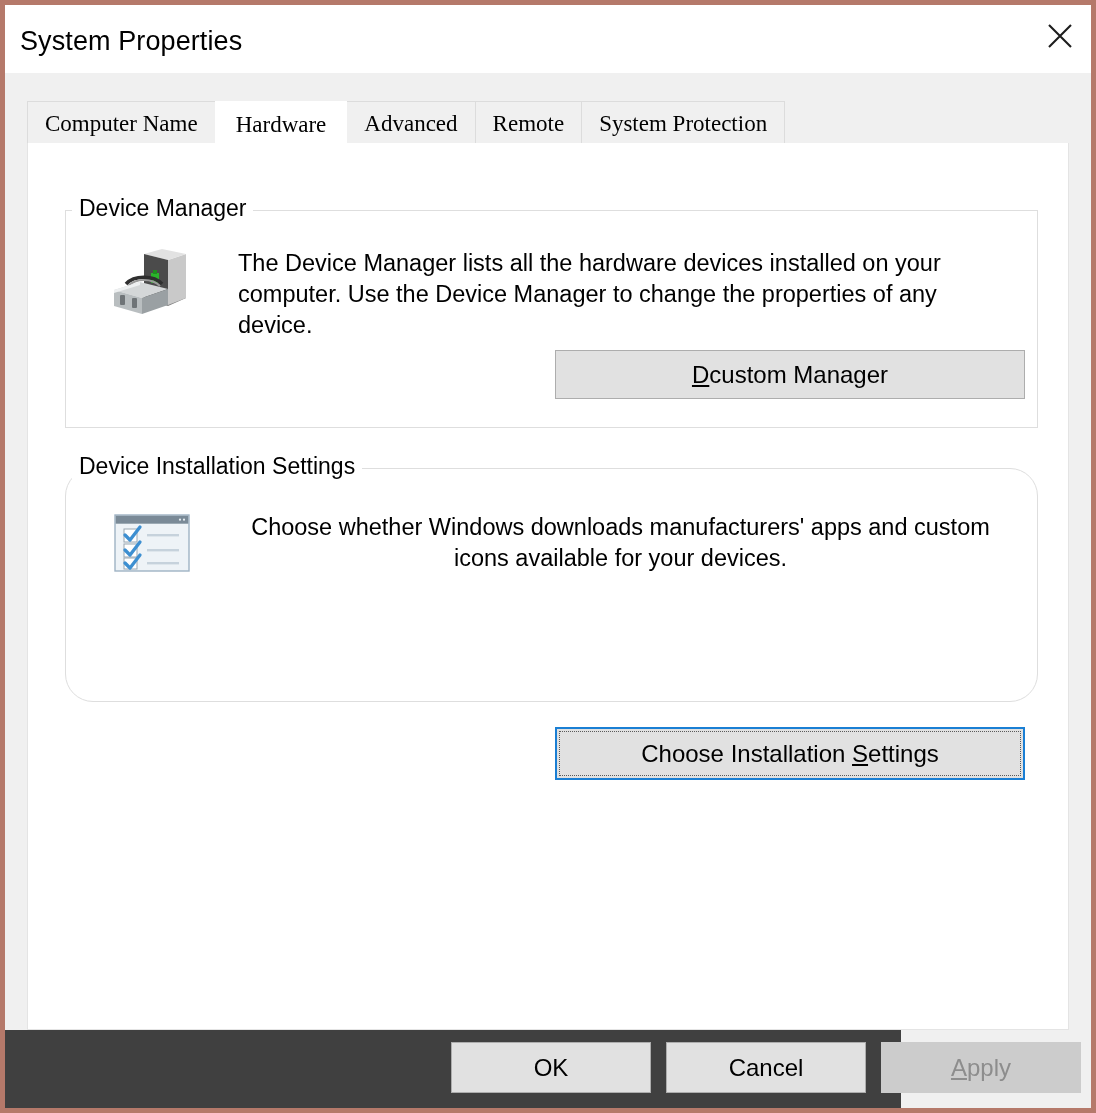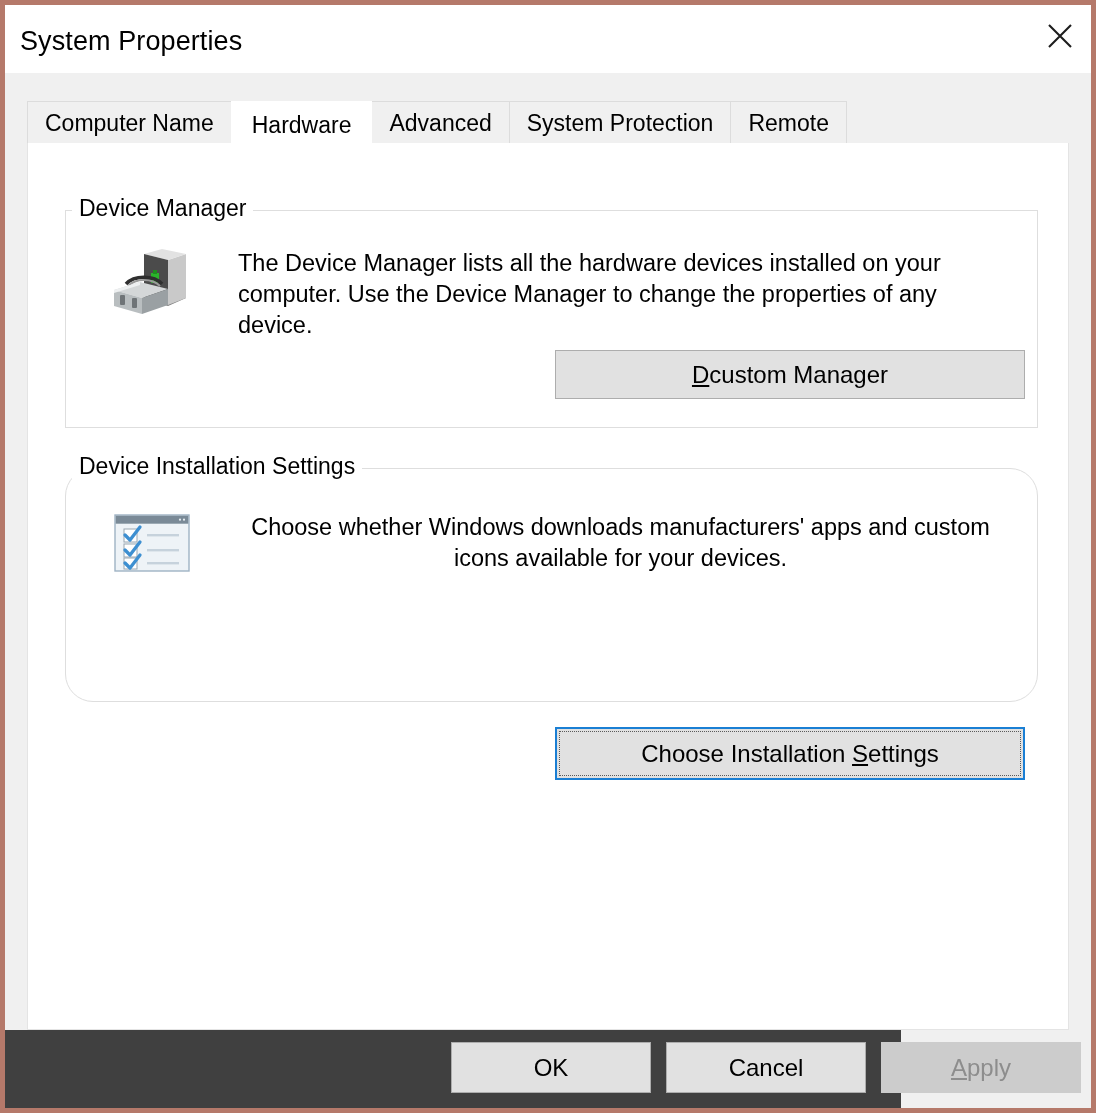--- a/index.html
+++ b/index.html
@@ -57,20 +57,21 @@
   #close-button svg { display: block; }
 
   
   #tabstrip {
     position: absolute;
     left: 0;
     top: 68px;
     width: 1086px;
     height: 72px;
     background: #f0f0f0;
+    font-family: Liberation Serif, serif;
   }
   #tablist {
     position: absolute;
     left: 22px;
     top: 26px;
     height: 46px;
     display: flex;
     align-items: flex-end;
   }
   .tab {
@@ -270,24 +271,24 @@
       <div class="tab">
         <span>Computer Name</span>
       </div>
       <div class="tab active">
         <span>Hardware</span>
       </div>
       <div class="tab">
         <span>Advanced</span>
       </div>
       <div class="tab">
+        <span>Remote</span>
+      </div>
+      <div class="tab">
         <span>System Protection</span>
-      </div>
-      <div class="tab">
-        <span>Remote</span>
       </div>
     </div>
   </div>
 
   <div id="content-panel">
 
     <fieldset class="groupbox" id="group-device-manager">
       <div class="groupbox-label">Device Manager</div>
 
       <div class="group-body">

